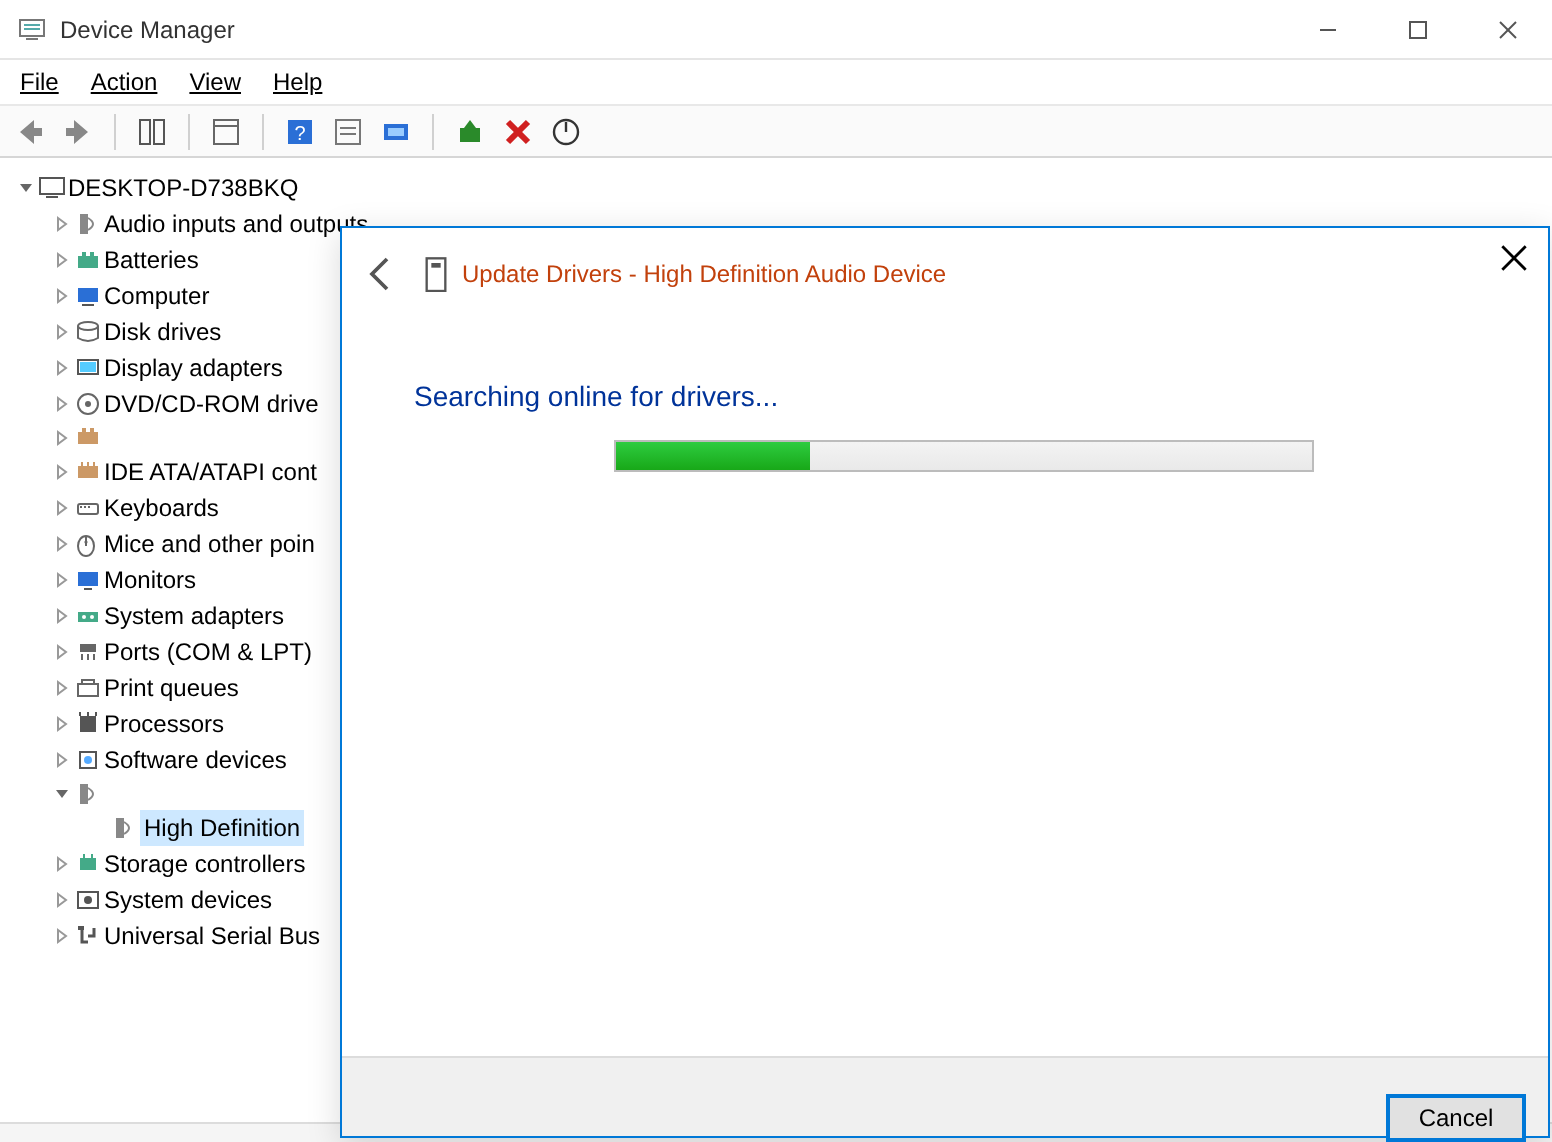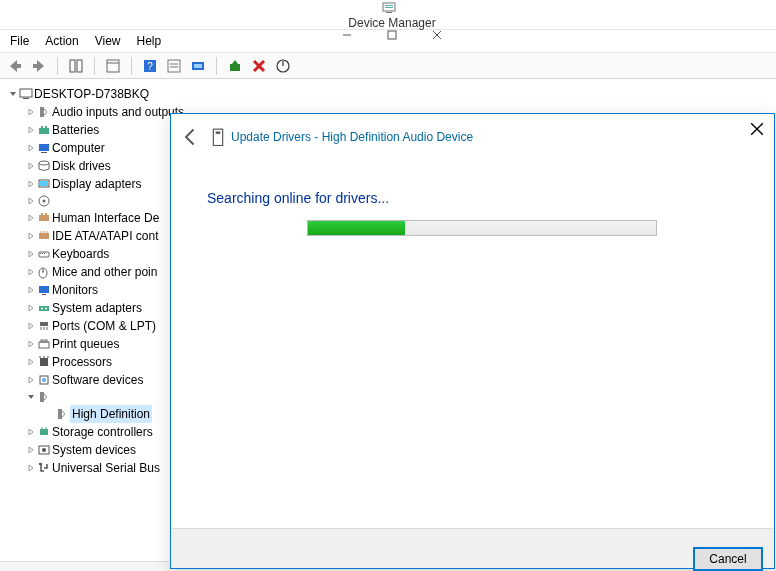--- a/index.html
+++ b/index.html
@@ -14,39 +14,38 @@
     overflow: hidden;
     position: relative;
   }
   .titlebar {
     height: 30px;
     display: flex;
     align-items: center;
     padding-left: 8px;
     border-bottom: 1px solid #e5e5e5;
     background: #fff;
-    flex-direction: column;
   }
   .titlebar .app-icon { width: 16px; height: 16px; margin-right: 6px; }
   .titlebar .title { flex: 1; font-size: 12px; color: #333; }
   .win-controls { display: flex; height: 100%; }
   .win-btn {
     width: 45px; height: 100%;
     display: flex; align-items: center; justify-content: center;
     color: #555;
   }
   .win-btn svg { width: 10px; height: 10px; }
   .menubar {
     display: flex;
     gap: 16px;
     padding: 4px 10px;
     font-size: 12px;
     border-bottom: 1px solid #e8e8e8;
   }
-  .menubar span { cursor: default; }
+  .menubar span { cursor: default; text-decoration: underline; }
   .toolbar {
     display: flex;
     align-items: center;
     gap: 6px;
     padding: 3px 6px;
     border-bottom: 1px solid #d6d6d6;
     background: #fafafa;
     height: 26px;
   }
   .tb-sep { width: 1px; height: 18px; background: #d0d0d0; margin: 0 3px; }
@@ -86,21 +85,21 @@
     flex-direction: column;
   }
   .dlg-header {
     height: 46px;
     display: flex; align-items: center;
     padding: 0 10px;
     position: relative;
   }
   .dlg-header .back { width: 20px; height:20px; display:flex; align-items:center; justify-content:center; color:#555;}
   .dlg-header .dlg-icon { margin: 0 6px 0 10px; width:14px; height:16px; display:flex;align-items:center;justify-content:center;}
-  .dlg-header .dlg-title { font-size: 12px; color: #0369a1; }
+  .dlg-header .dlg-title { font-size: 12px; color: #c2410c; }
   .dlg-close {
     position:absolute; top:8px; right:10px;
     width: 14px; height: 14px;
     display:flex; align-items:center; justify-content:center; color:#000;
   }
   .dlg-body { flex:1; padding: 30px 36px; }
   .dlg-heading { color:#003399; font-size:14px; margin-bottom:14px; }
   .progress {
     width: 350px; height: 16px;
     border: 1px solid #bcbcbc;
@@ -324,35 +323,35 @@
           <svg viewBox="0 0 8 8">
             <path d="M2 1 L6 4 L2 7 Z" fill="none" stroke="#999"></path>
           </svg>
         </span>
         <span class="ticon">
           <svg viewBox="0 0 14 14">
             <circle cx="7" cy="7" r="5" fill="none" stroke="#666"></circle>
             <circle cx="7" cy="7" r="1.5" fill="#666"></circle>
           </svg>
         </span>
+        <span>DVD/CD-ROM drive</span>
       </div>
       <div class="node">
         <span class="arrow">
           <svg viewBox="0 0 8 8">
             <path d="M2 1 L6 4 L2 7 Z" fill="none" stroke="#999"></path>
           </svg>
         </span>
         <span class="ticon">
           <svg viewBox="0 0 14 14">
             <rect x="2" y="4" width="10" height="6" fill="#c96"></rect>
             <rect x="4" y="2" width="2" height="2" fill="#c96"></rect>
             <rect x="8" y="2" width="2" height="2" fill="#c96"></rect>
           </svg>
         </span>
-        <span>Human Interface De</span>
       </div>
       <div class="node">
         <span class="arrow">
           <svg viewBox="0 0 8 8">
             <path d="M2 1 L6 4 L2 7 Z" fill="none" stroke="#999"></path>
           </svg>
         </span>
         <span class="ticon">
           <svg viewBox="0 0 14 14">
             <rect x="2" y="4" width="10" height="6" fill="#c96"></rect>

